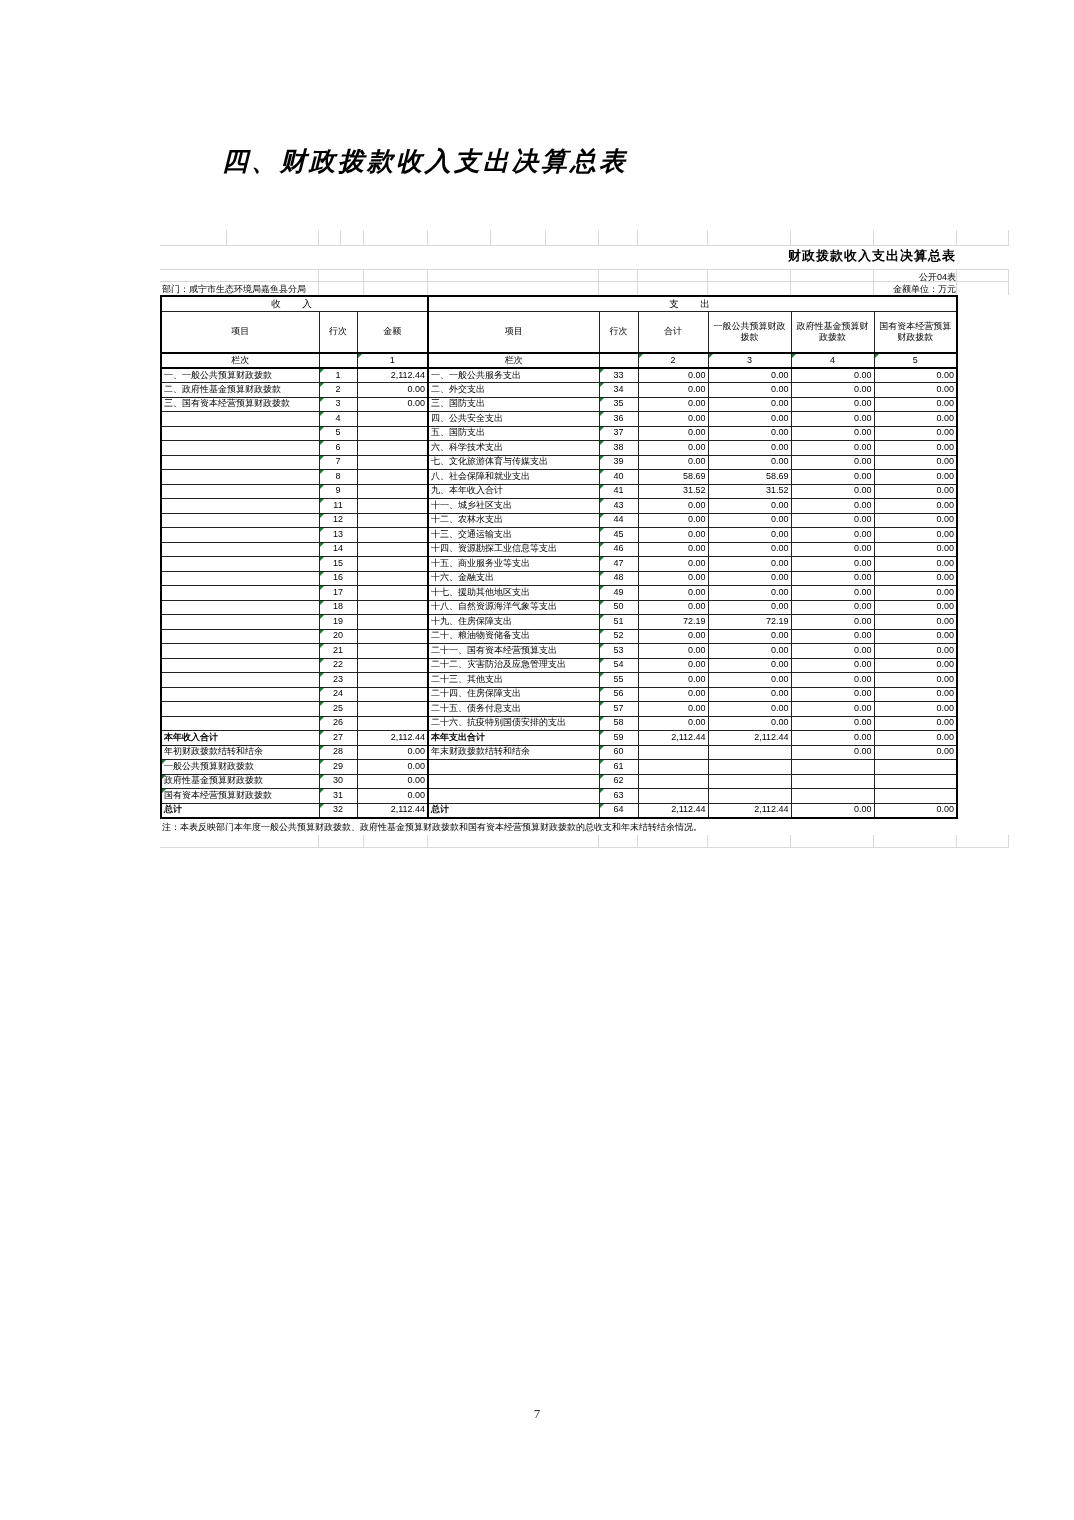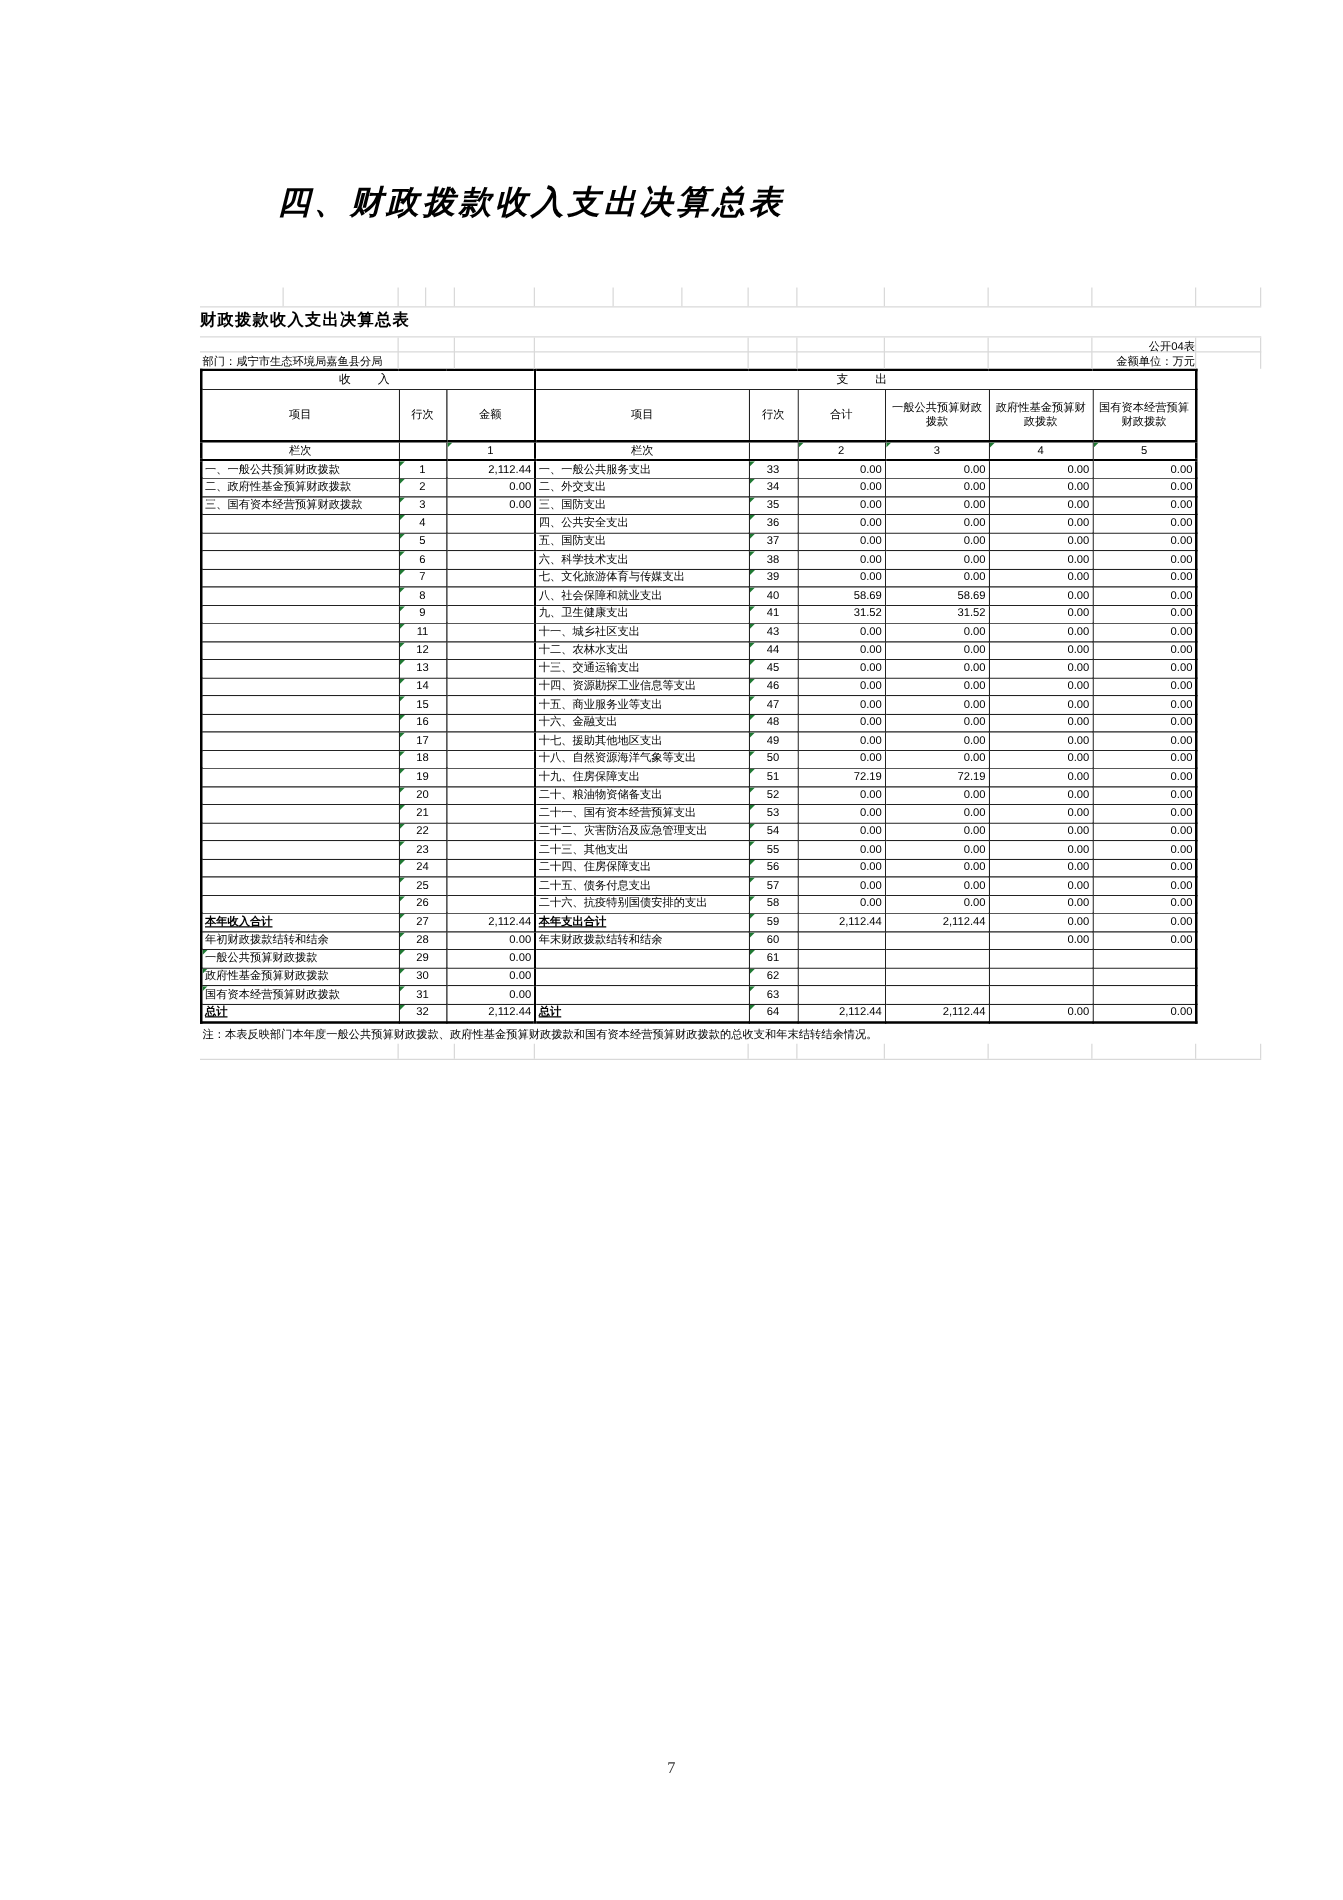--- a/index.html
+++ b/index.html
@@ -11,21 +11,21 @@
   .heading{
     position:absolute;left:222px;top:144px;font-size:26px;font-weight:bold;
     letter-spacing:3px;white-space:nowrap;font-style:italic;
   }
   .sheet{position:absolute;left:160px;top:230px;width:850px;}
   
   .pregrid{position:relative;height:65px;width:850px;}
   .pregrid .hl, .postgrid .hl{position:absolute;left:0;width:849px;border-top:1px solid #d9d9d9;}
   .vl{position:absolute;border-left:1px solid #d9d9d9;}
   .sheet-title{
-    position:absolute;top:17px;left:0;width:796px;text-align:left;
+    position:absolute;top:17px;left:0;width:796px;text-align:right;
     font-size:13px;font-weight:bold;letter-spacing:1px;
   }
   .pub-no{position:absolute;top:41px;right:54px;font-size:9px;}
   .dept{position:absolute;top:53px;left:2px;font-size:9px;}
   .unit{position:absolute;top:53px;right:54px;font-size:9px;}
   
   table.main{
     border-collapse:collapse;table-layout:fixed;width:796px;
     font-size:9px;line-height:1.1;
   }
@@ -36,21 +36,21 @@
   }
   tr.secrow th{height:14px;font-weight:normal;text-align:center;font-size:9.5px;letter-spacing:6px;}
   tr.hdr2 th{height:40px;font-weight:normal;text-align:center;font-size:9px;
     white-space:normal;line-height:1.25;border-bottom:2px solid #000;vertical-align:middle;}
   tr.lanci td{height:13px;text-align:center;border-bottom:2px solid #000;}
   tbody tr{height:14.5px;}
   td.item{text-align:left;}
   td.ln{text-align:center;}
   td.num{text-align:right;padding-right:3px;}
   td.ind{padding-left:14px;}
-  .tot{font-weight:bold;text-align:center;text-decoration:underline;}
+  .tot{font-weight:bold;text-align:center;}
   .dv{border-left:2px solid #000 !important;}
   
   .mk::before{
     content:"";position:absolute;top:0;left:0;width:0;height:0;
     border-top:4px solid #1f7a33;border-right:4px solid transparent;
   }
   .note{font-size:9px;margin-top:2px;padding-left:2px;white-space:nowrap;}
   .postgrid{position:relative;height:13px;width:850px;margin-top:1px;}
   .pageno{position:absolute;top:1406px;left:0;width:1074px;text-align:center;
     font-size:13px;font-family:"Liberation Serif","DejaVu Serif",serif;color:#333;}
@@ -224,21 +224,21 @@
             <td class="ln mk">40</td>
             <td class="num">58.69</td>
             <td class="num">58.69</td>
             <td class="num">0.00</td>
             <td class="num">0.00</td>
           </tr>
           <tr>
             <td class="item"></td>
             <td class="ln mk">9</td>
             <td class="num"></td>
-            <td class="item dv">九、卫生健康支出</td>
+            <td class="item dv">九、本年收入合计</td>
             <td class="ln mk">41</td>
             <td class="num">31.52</td>
             <td class="num">31.52</td>
             <td class="num">0.00</td>
             <td class="num">0.00</td>
           </tr>
           <tr>
             <td class="item"></td>
             <td class="ln mk">11</td>
             <td class="num"></td>

